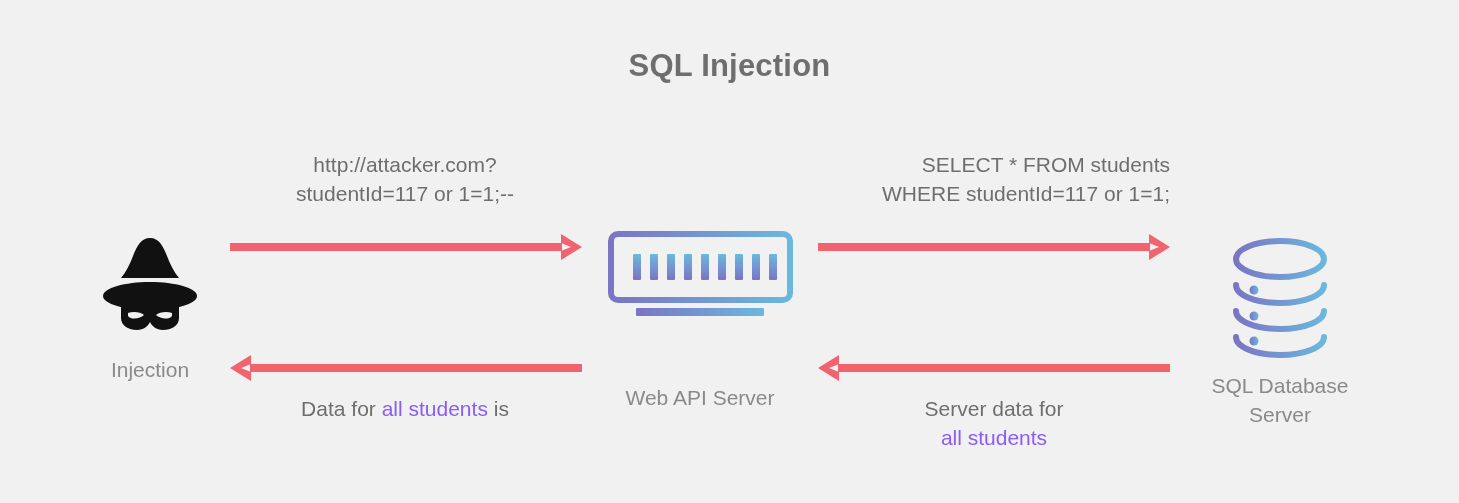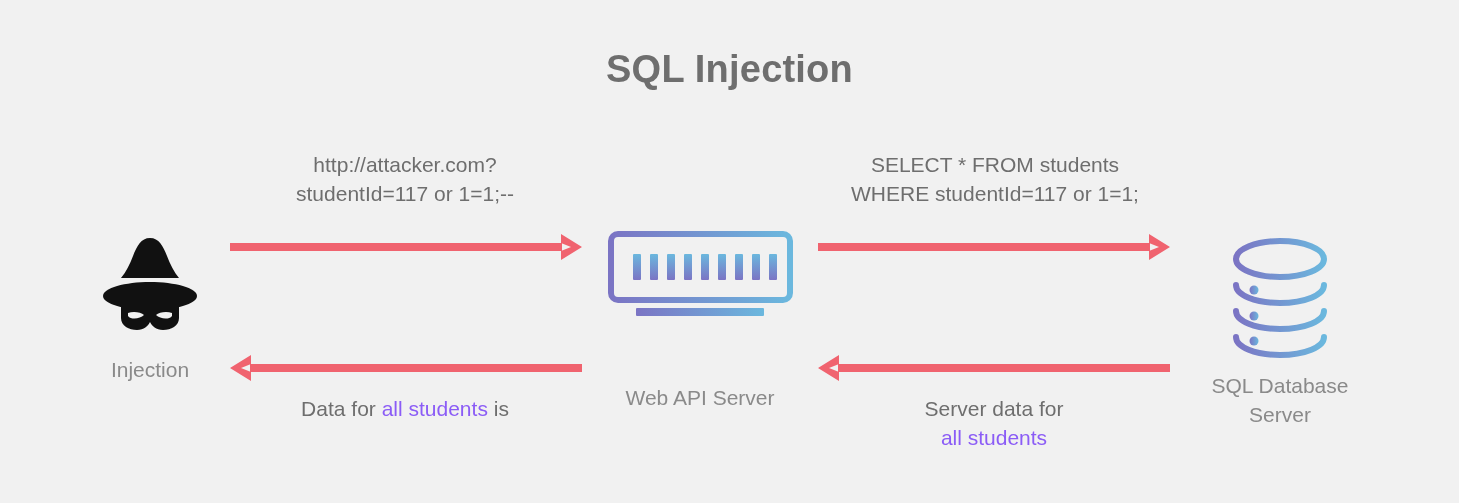--- a/index.html
+++ b/index.html
@@ -20,21 +20,21 @@
     inset: 0;
   }
 
   
   .title {
     position: absolute;
     left: 0;
     right: 0;
     top: 48px;
     text-align: center;
-    font-size: 38px;
+    font-size: 31px;
     font-weight: 600;
     color: #6e6e6e;
     letter-spacing: 0.2px;
   }
 
   
   .caption {
     position: absolute;
     text-align: center;
     font-size: 21px;
@@ -95,21 +95,21 @@
 
 <div class="stage">
 
   <div class="title">SQL Injection</div>
 
   <div class="caption" style="left:265px; top:150px; width:280px;">
     <div>http://attacker.com?</div>
     <div>studentId=117 or 1=1;--</div>
   </div>
 
-  <div class="caption" style="left:820px; top:150px; width:350px;">
+  <div class="caption" style="left:820px; top:150px; width:350px;text-align:right;">
     <div>SELECT * FROM students</div>
     <div>WHERE studentId=117 or 1=1;</div>
   </div>
 
   <div class="arrow" style="left:230px; top:234px; width:352px;">
     <svg width="352" height="26" viewBox="0 0 352 26">
       <rect x="0" y="9" width="332" height="8" fill="#f0636f"></rect>
       <path d="M331 0 L352 13 L331 26 L331 17 L341 13 L331 9 Z" fill="#f0636f"></path>
     </svg>
   </div>

